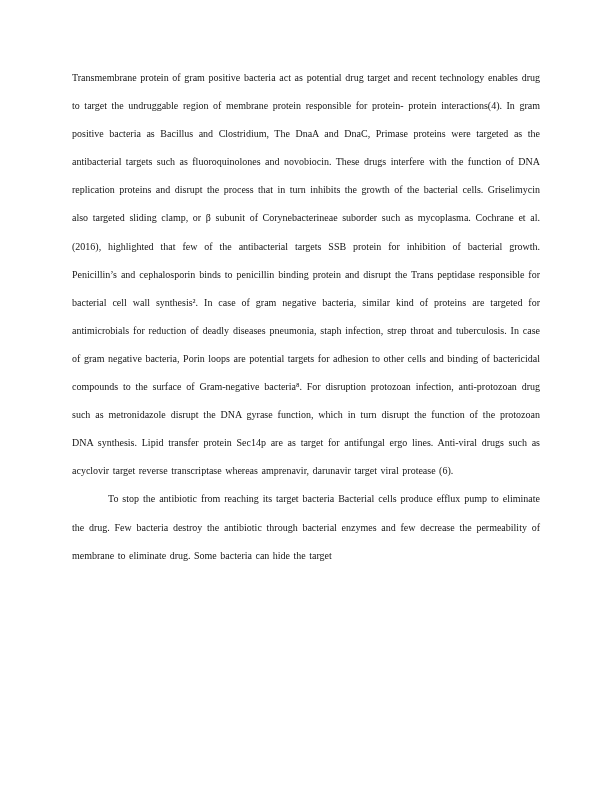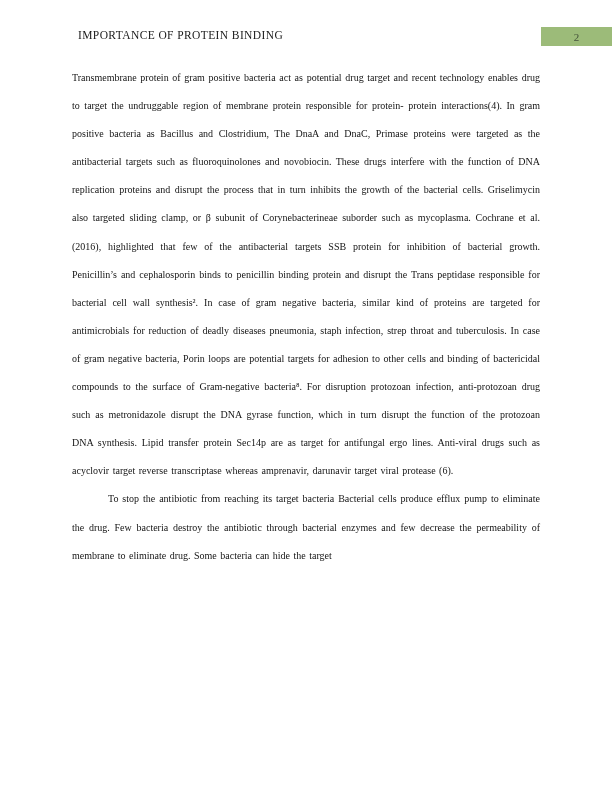--- a/index.html
+++ b/index.html
@@ -70,24 +70,20 @@
   }
   .indented {
     text-indent: 36px;
   }
 </style>
 </head>
 <body>
 
 <div class="page">
 
-  <div class="header">
-    <div class="header-title">IMPORTANCE OF PROTEIN BINDING</div>
-    <div class="page-number-badge">2</div>
-  </div>
 
   <div class="content">
     <p class="body-paragraph">Transmembrane protein of gram positive bacteria act as potential drug target  and recent technology enables drug to target the undruggable region of membrane protein responsible for protein- protein interactions(4).  In gram positive bacteria as Bacillus and Clostridium, The DnaA  and DnaC, Primase proteins were targeted as  the antibacterial targets such as fluoroquinolones and novobiocin. These drugs interfere with the function of DNA replication proteins and disrupt the process that in turn  inhibits the growth of the bacterial cells. Griselimycin also targeted sliding clamp, or β subunit of Corynebacterineae suborder such as mycoplasma.  Cochrane  et al. (2016), highlighted that few of the antibacterial targets SSB protein for inhibition of bacterial growth. Penicillin’s and cephalosporin binds to penicillin binding protein and disrupt the Trans peptidase responsible for bacterial cell wall synthesis². In case of gram negative bacteria, similar kind of proteins are targeted for antimicrobials for reduction of deadly diseases pneumonia, staph infection, strep throat and tuberculosis. In case of gram negative bacteria,  Porin loops are potential targets for adhesion to other cells and binding of bactericidal compounds to the surface of Gram-negative bacteria⁸. For disruption protozoan infection, anti-protozoan drug such as metronidazole disrupt the DNA gyrase function, which in turn disrupt the function of the protozoan DNA synthesis. Lipid transfer protein Sec14p are as target for antifungal ergo lines. Anti-viral drugs such as acyclovir target reverse transcriptase whereas amprenavir,  darunavir target viral protease (6).</p>
 
 
     <p class="body-paragraph indented">To stop the antibiotic from reaching its target bacteria Bacterial cells produce efflux pump to eliminate the drug.   Few bacteria destroy the antibiotic through bacterial enzymes and few decrease the permeability of membrane to eliminate drug.  Some bacteria can hide the target</p>
   </div>
 
 </div>
 

